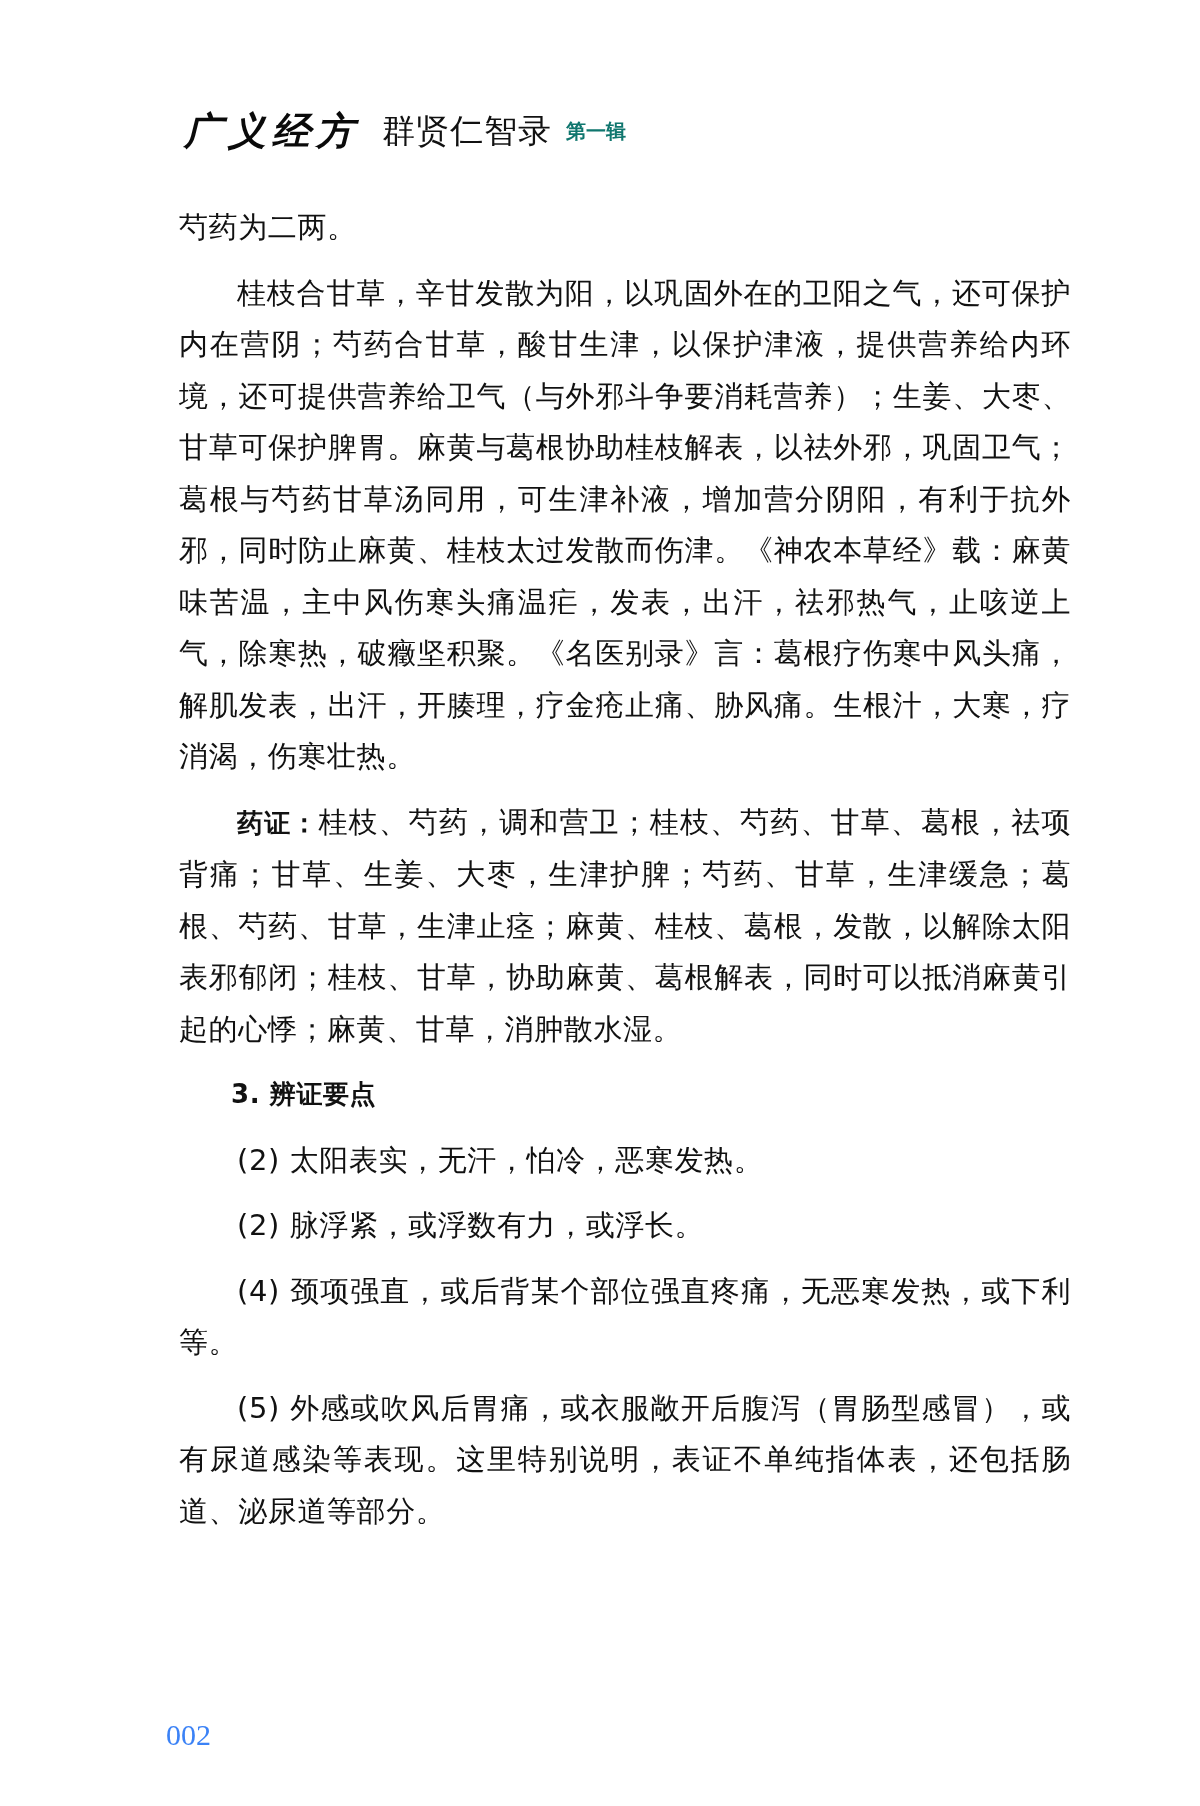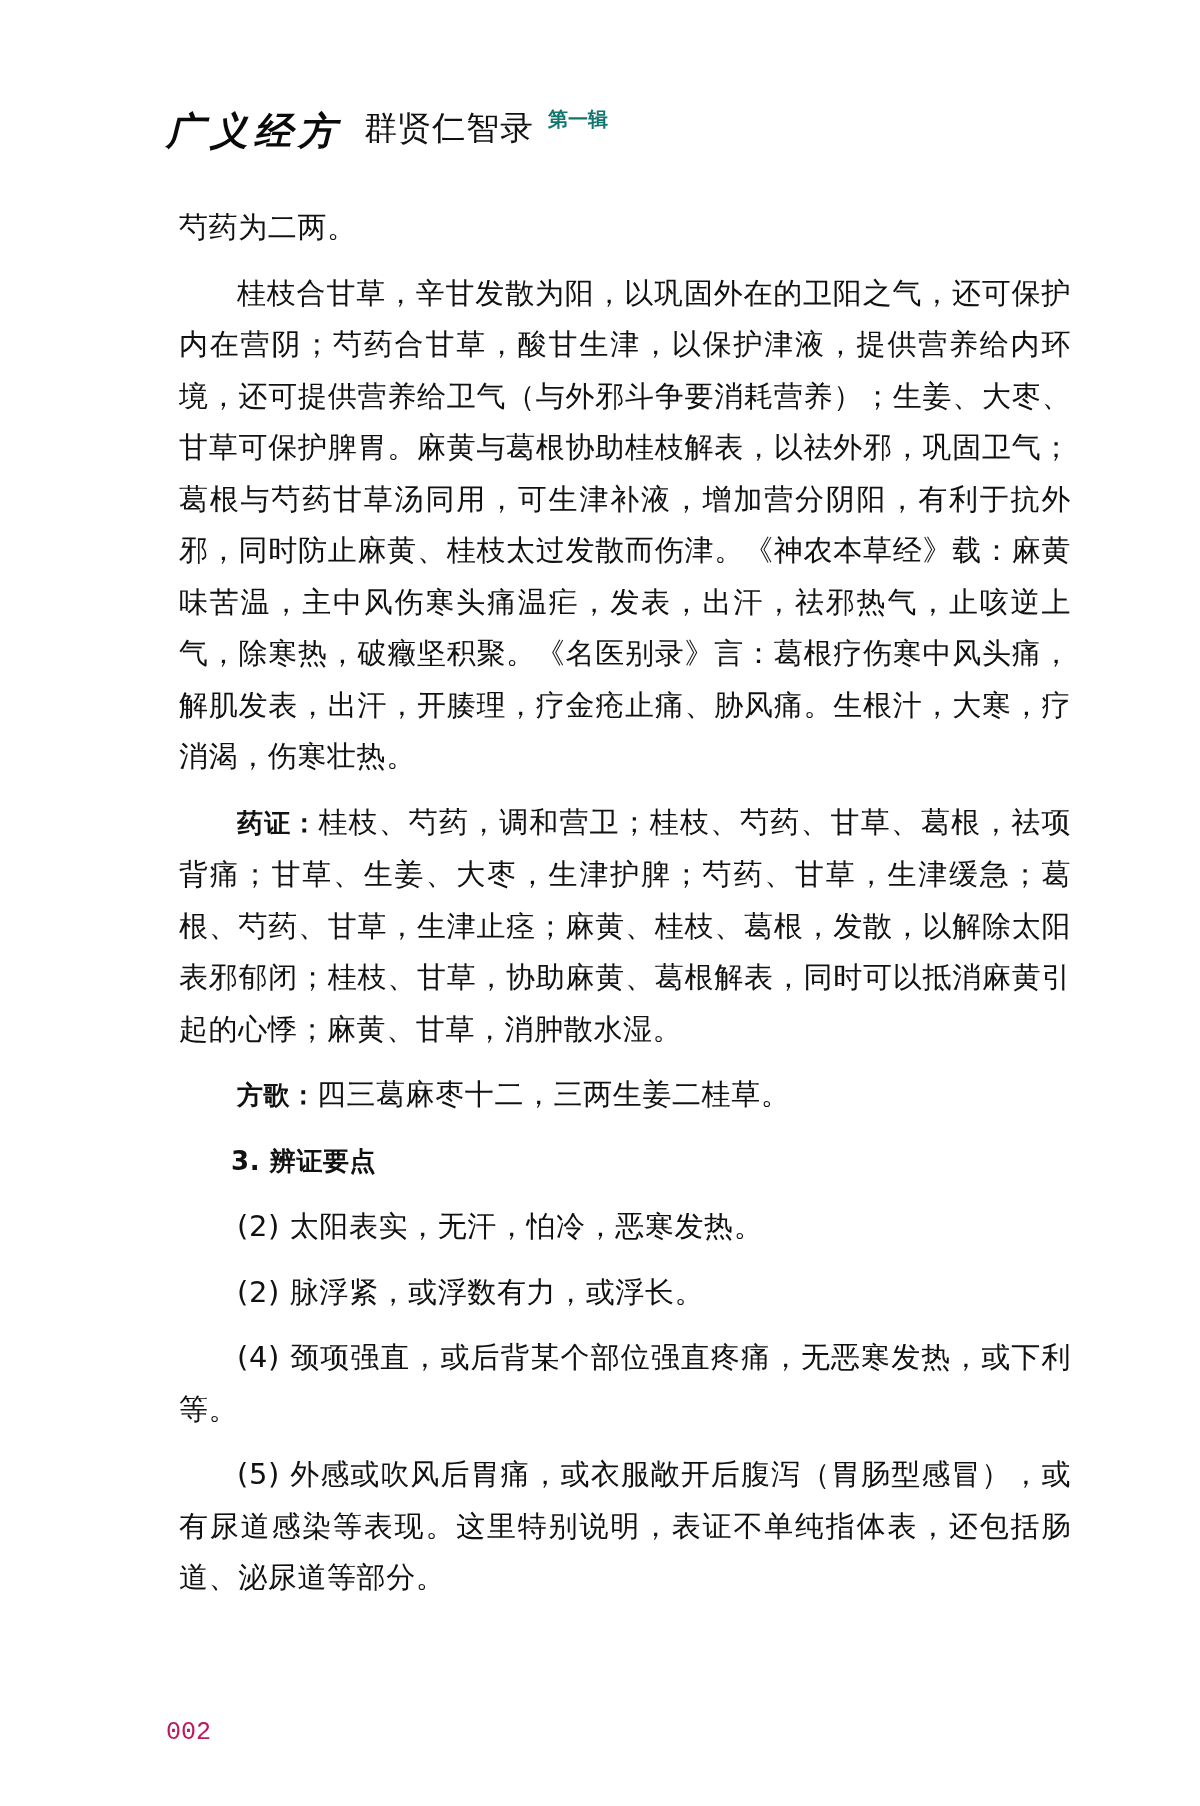--- a/index.html
+++ b/index.html
@@ -15,24 +15,24 @@
       color: #111111;
       font-family: "DejaVu Serif", "Liberation Serif", serif;
     }
     .page {
       position: absolute;
       left: 0; top: 0;
       width: 1200px; height: 1806px;
     }
     .running-header {
       position: absolute;
-      left: 166px;
+      left: 184px;
       top: 106px;
       display: flex;
-      align-items: flex-start;
+      align-items: center;
       white-space: nowrap;
     }
     .series-title {
       font-family: "DejaVu Serif", "Liberation Serif", serif;
       font-weight: bold;
       font-style: italic;
       font-size: 38px;
       letter-spacing: 6px;
       color: #0a0a0a;
     }
@@ -77,44 +77,43 @@
       font-size: 26px;
     }
     .heading {
       font-weight: bold;
       font-size: 26px;
     }
     .page-number {
       position: absolute;
       left: 166px;
       top: 1718px;
-      font-family: Liberation Mono, monospace;
-      font-size: 25px;
-      color: #be185d;
+      font-family: Liberation Serif, serif;
+      font-size: 30px;
+      color: #3b82f6;
     }
   </style>
 </head>
 <body>
 
 <div class="page">
 
   <div class="running-header">
     <span class="series-title">广义经方</span>
     <span class="book-title">群贤仁智录</span>
     <span class="volume">第一辑</span>
   </div>
 
   <div class="body-text">
     <p class="para">芍药为二两。</p>
 
     <p class="para indent gap">桂枝合甘草，辛甘发散为阳，以巩固外在的卫阳之气，还可保护内在营阴；芍药合甘草，酸甘生津，以保护津液，提供营养给内环境，还可提供营养给卫气（与外邪斗争要消耗营养）；生姜、大枣、甘草可保护脾胃。麻黄与葛根协助桂枝解表，以祛外邪，巩固卫气；葛根与芍药甘草汤同用，可生津补液，增加营分阴阳，有利于抗外邪，同时防止麻黄、桂枝太过发散而伤津。《神农本草经》载：麻黄味苦温，主中风伤寒头痛温疟，发表，出汗，祛邪热气，止咳逆上气，除寒热，破癥坚积聚。《名医别录》言：葛根疗伤寒中风头痛，解肌发表，出汗，开腠理，疗金疮止痛、胁风痛。生根汁，大寒，疗消渴，伤寒壮热。</p>
 
     <p class="para indent gap"><span class="label">药证：</span><span>桂枝、芍药，调和营卫；桂枝、芍药、甘草、葛根，祛项背痛；甘草、生姜、大枣，生津护脾；芍药、甘草，生津缓急；葛根、芍药、甘草，生津止痉；麻黄、桂枝、葛根，发散，以解除太阳表邪郁闭；桂枝、甘草，协助麻黄、葛根解表，同时可以抵消麻黄引起的心悸；麻黄、甘草，消肿散水湿。</span></p>
 
-    <p class="para indent gap"><span class="label">方歌：</span><span>四三葛麻枣十二，三两生姜二桂草。</span></p>
 
     <p class="para indent gap heading">3. 辨证要点</p>
 
     <p class="para indent gap">(2) 太阳表实，无汗，怕冷，恶寒发热。</p>
     <p class="para indent gap">(2) 脉浮紧，或浮数有力，或浮长。</p>
     <p class="para indent gap">(4) 颈项强直，或后背某个部位强直疼痛，无恶寒发热，或下利等。</p>
     <p class="para indent gap">(5) 外感或吹风后胃痛，或衣服敞开后腹泻（胃肠型感冒），或有尿道感染等表现。这里特别说明，表证不单纯指体表，还包括肠道、泌尿道等部分。</p>
   </div>
 
   <div class="page-number">002</div>

